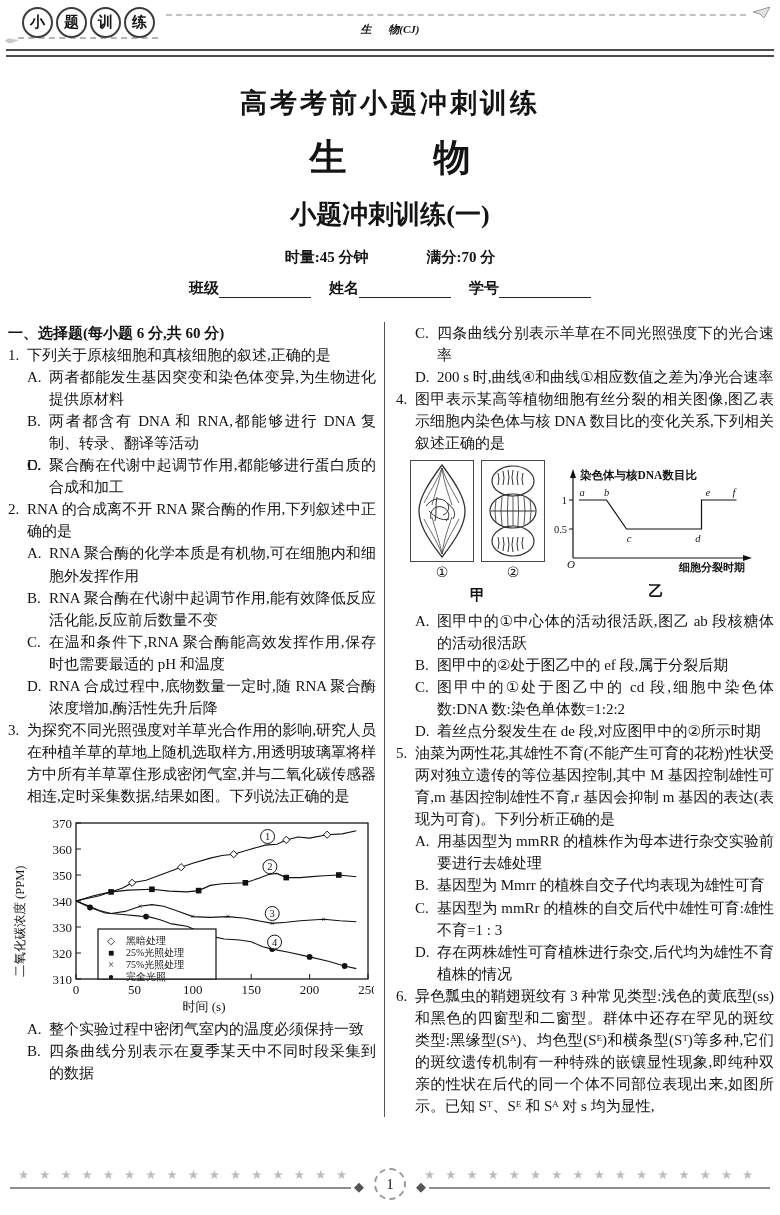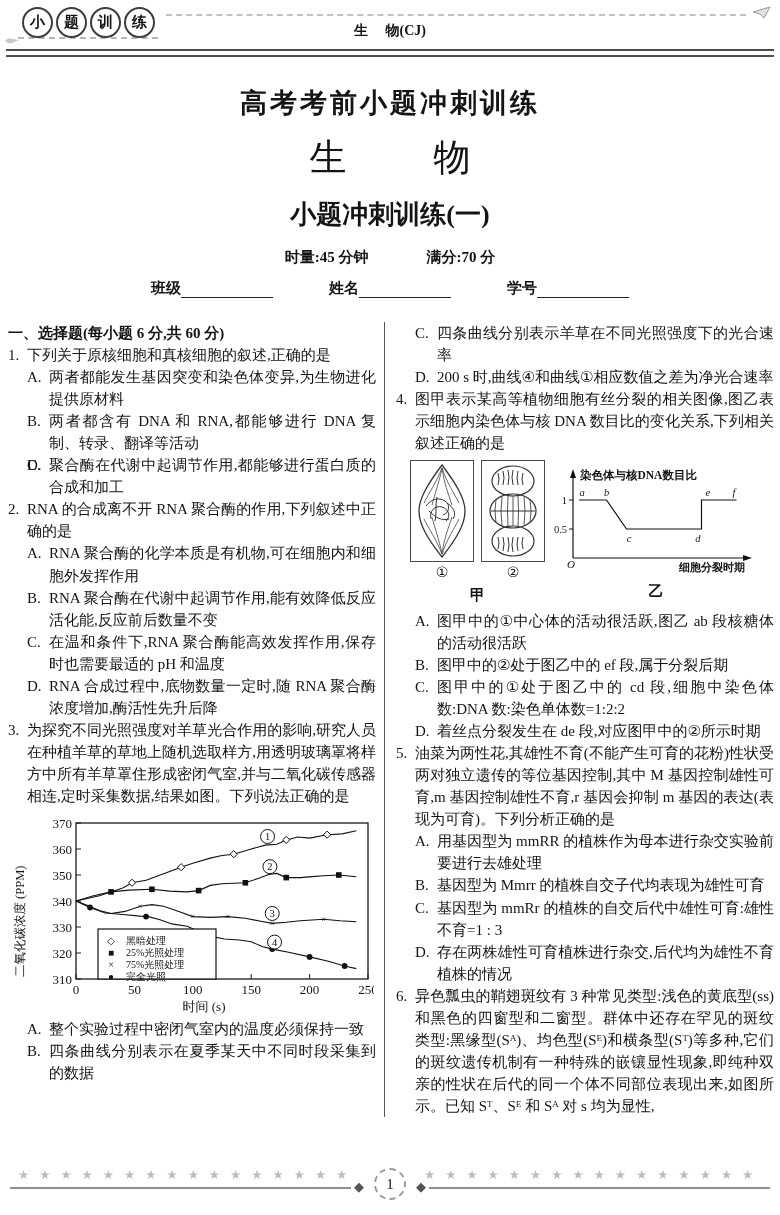--- a/index.html
+++ b/index.html
@@ -12,29 +12,29 @@
   .topbar{position:relative;height:40px;margin:2px 2px 0;}
   .logo{position:absolute;left:14px;top:1px;display:flex;z-index:2;}
   .logo-circle{width:27px;height:27px;border:2px solid #3d3d3d;border-radius:50%;
     display:flex;align-items:center;justify-content:center;font-size:15px;font-weight:bold;
     background:#fff;margin-right:3px;box-shadow:0 0 0 1px #fff inset;}
   .logo-underline{position:absolute;left:10px;top:31px;width:140px;border-top:2px dashed #b5b5b5;}
   .top-dash{position:absolute;left:158px;right:26px;top:8px;border-top:2px dashed #c2c2c2;}
   .hand-icon{position:absolute;left:-4px;top:25px;}
   .plane-icon{position:absolute;right:0;top:0;}
   .subject-banner{position:absolute;left:0;right:0;top:16px;text-align:center;
-    font-size:14px;font-weight:bold;word-spacing:14px;}
+    font-size:11px;font-weight:bold;word-spacing:14px;font-style:italic;}
   .double-rule{height:4px;border-top:2px solid #4c4c4c;border-bottom:2px solid #4c4c4c;margin-top:3px;}
   
   .masthead{text-align:center;padding-top:28px;}
   .main-title{font-size:27px;font-weight:bold;letter-spacing:3px;margin:0 0 12px;}
-  .subject-title{font-size:37px;font-weight:normal;word-spacing:2.1em;margin:0 0 14px;}
+  .subject-title{font-size:37px;font-weight:bold;word-spacing:2.1em;margin:0 0 14px;}
   .subtitle{font-size:26px;font-weight:bold;margin:0 0 16px;}
   .meta{display:flex;justify-content:center;gap:58px;font-size:15px;font-weight:bold;margin-bottom:12px;}
-  .fields{display:flex;justify-content:center;gap:56px;font-size:15px;font-weight:bold;margin-bottom:8px;}
+  .fields{display:flex;justify-content:center;gap:18px;font-size:15px;font-weight:bold;margin-bottom:8px;}
   .blank{display:inline-block;width:92px;border-bottom:1.5px solid #222;height:14px;vertical-align:bottom;}
   
   .cols{display:flex;margin-top:24px;font-size:15px;line-height:1.47;}
   .col-left{flex:0 0 377px;box-sizing:border-box;padding:0 8px 0 2px;}
   .col-right{flex:1;border-left:1.5px solid #555;box-sizing:border-box;padding:0 0 0 11px;}
   .sec{font-weight:bold;}
   .q{position:relative;padding-left:19px;text-align:justify;}
   .qno{position:absolute;left:0;}
   .opt{position:relative;padding-left:41px;text-align:justify;}
   .optlab{position:absolute;left:19px;}

